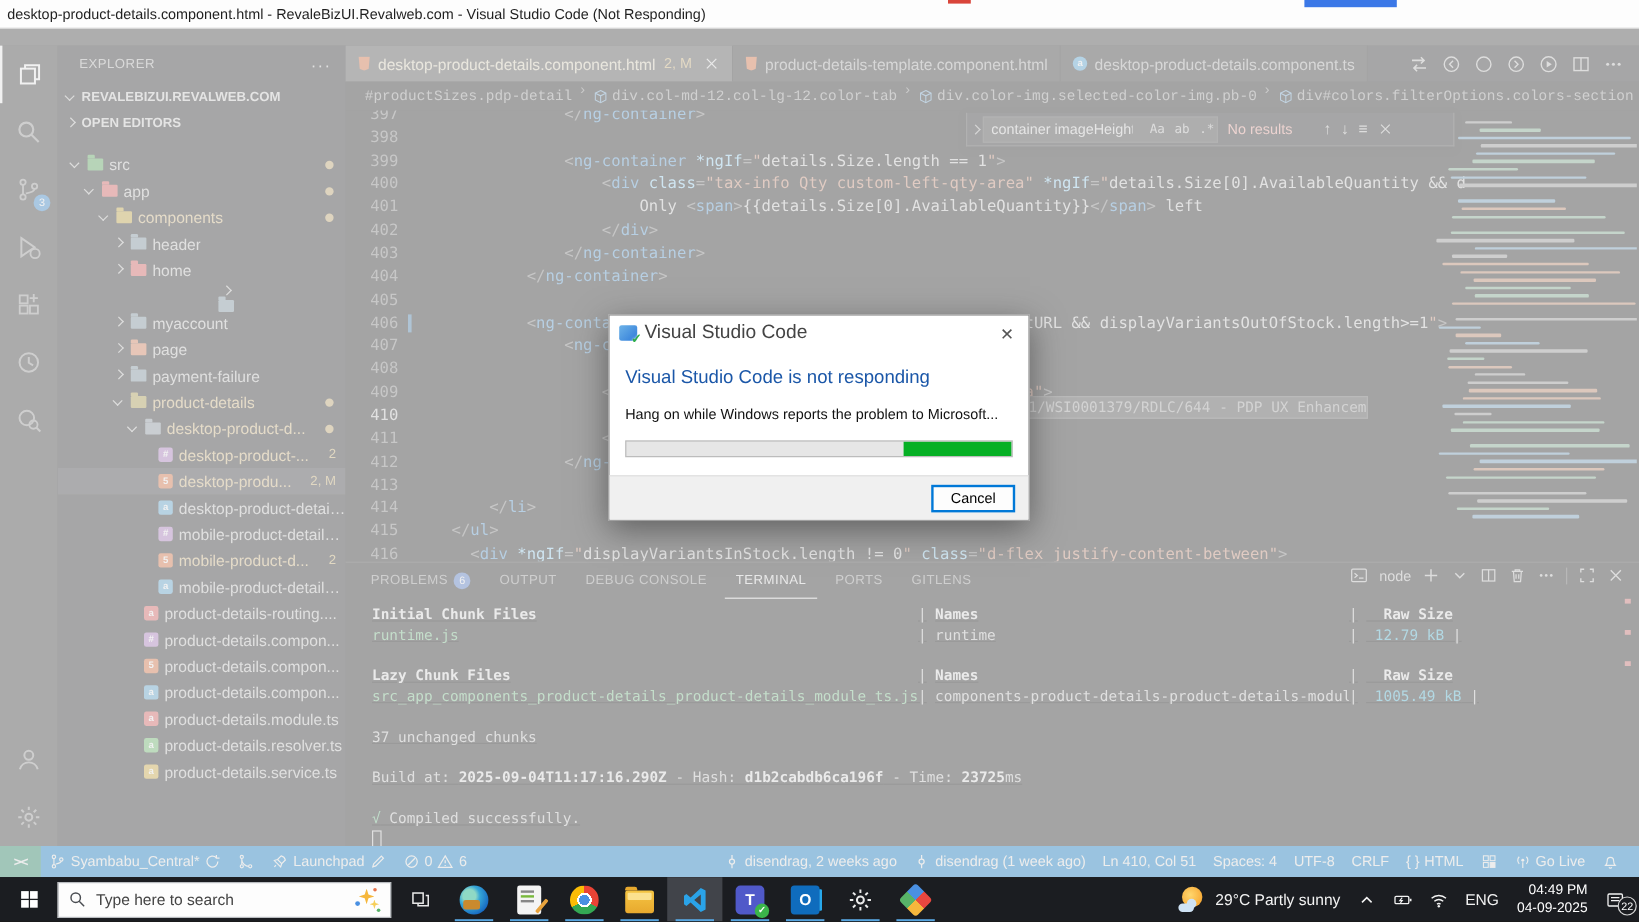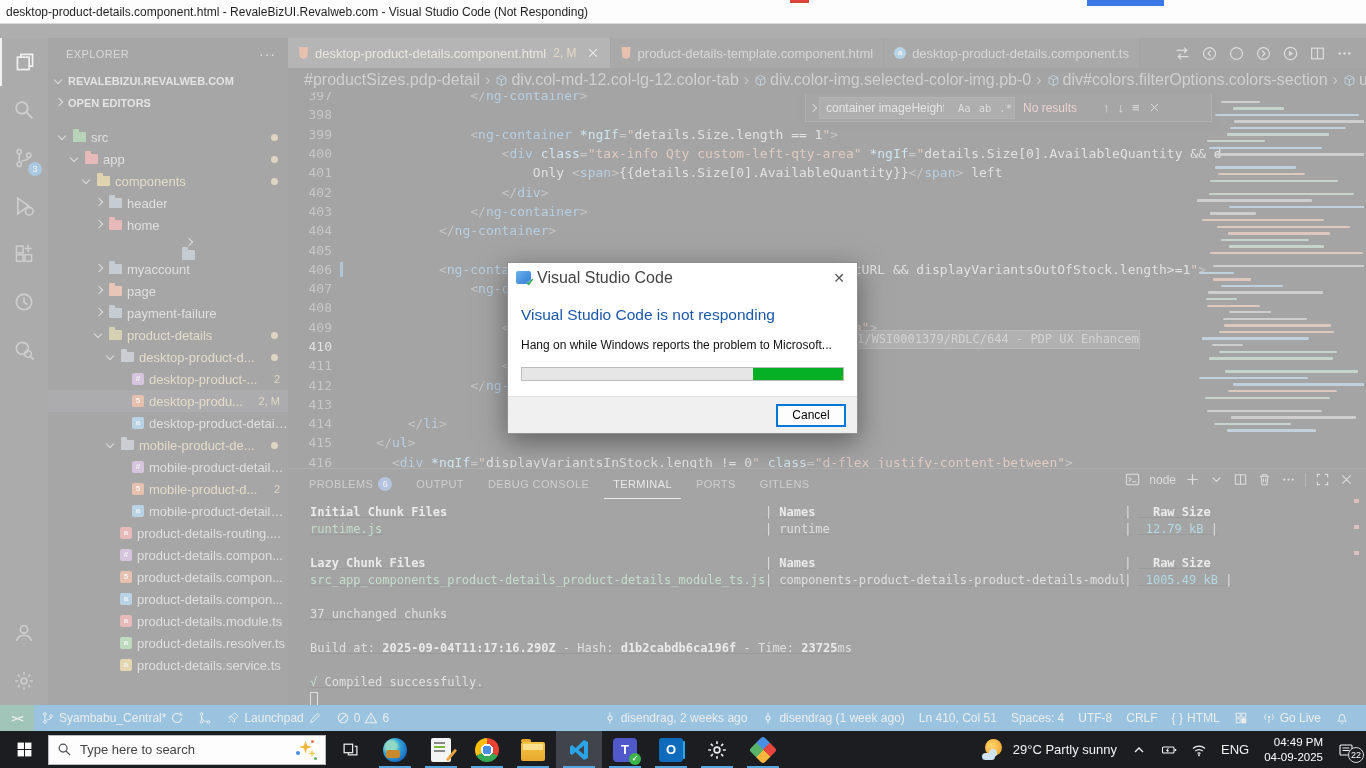--- a/index.html
+++ b/index.html
@@ -54,21 +54,21 @@
   .tab{display:flex;align-items:center;padding:0 10px;font-size:13px;background:#2d2d2d;color:#b4b4b4;border-right:1px solid #1e1e1e;cursor:pointer;white-space:nowrap;}
   .tab.active{background:#515151;color:#e8e0c8;}
   .tab .tbad{margin-left:7px;font-size:12px;color:#d7ba7d;}
   .tab .tclose{margin-left:9px;width:14px;height:14px;color:#e8e8e8;}
   .tabactions{margin-left:auto;display:flex;align-items:center;gap:4px;padding-right:10px;color:#c5c5c5;}
   .tabactions .ic{width:17px;height:17px;margin:0 3px;cursor:pointer;}
   .fico-html{width:11px;height:12px;flex:none;margin-right:6px;background:#e0703d;clip-path:polygon(8% 0,92% 0,84% 86%,50% 100%,16% 86%);}
   .fico-ng{width:12px;height:12px;flex:none;margin-right:6px;border-radius:50%;background:#4fa7dd;color:#fff;font-size:8px;line-height:12px;text-align:center;font-weight:bold;}
 
   
-  .crumbs{position:absolute;left:288px;right:0;top:44px;height:24px;background:#1e1e1e;display:flex;align-items:center;font-size:16px;color:#a0a0a0;padding-left:16px;white-space:nowrap;overflow:hidden;}
+  .crumbs{position:absolute;left:288px;right:0;top:44px;height:24px;background:#1e1e1e;display:flex;font-size:12px;color:#a0a0a0;padding-left:16px;white-space:nowrap;overflow:hidden;font-family:Liberation Mono, monospace;}
   .crumb{display:flex;align-items:center;cursor:pointer;}
   .crumb .ic{width:13px;height:13px;margin-right:3px;color:#75a8d0;}
   .csep{margin:0 5px;color:#8b8b8b;}
 
   
   .codearea{position:absolute;left:288px;right:0;top:68px;height:376px;background:#1e1e1e;overflow:hidden;}
   .codelines{position:absolute;left:0;top:-6px;right:175px;}
   .cl{height:19.3px;display:flex;align-items:center;font-family:"DejaVu Sans Mono",monospace;font-size:13px;white-space:pre;position:relative;}
   .ln{width:44px;text-align:right;color:#858585;flex:none;font-size:13px;}
   .cl.cur .ln{color:#d0d0d0;}
@@ -494,26 +494,20 @@
           <div class="trow-s sel" style="padding-left: 68px;">
             <span class="spc"></span>
             <span class="ficon" style="background: rgb(224, 112, 61);">5</span>
             <span class="lbl yel">desktop-produ...</span>
             <span class="tbadge">2, M</span>
           </div>
           <div class="trow-s" style="padding-left: 68px;">
             <span class="spc"></span>
             <span class="ficon" style="background: rgb(90, 167, 214);">a</span>
             <span class="lbl">desktop-product-detail...</span>
-          </div>
-          <div class="trow-s" style="padding-left: 56px;">
-            <span class="chev d"></span>
-            <span class="fold" style="background: rgb(141, 154, 165);"></span>
-            <span class="lbl yel">mobile-product-de...</span>
-            <span class="tdot"></span>
           </div>
           <div class="trow-s" style="padding-left: 68px;">
             <span class="spc"></span>
             <span class="ficon" style="background: rgb(176, 124, 198);">#</span>
             <span class="lbl">mobile-product-details....</span>
           </div>
           <div class="trow-s" style="padding-left: 68px;">
             <span class="spc"></span>
             <span class="ficon" style="background: rgb(224, 112, 61);">5</span>
             <span class="lbl yel">mobile-product-d...</span>

